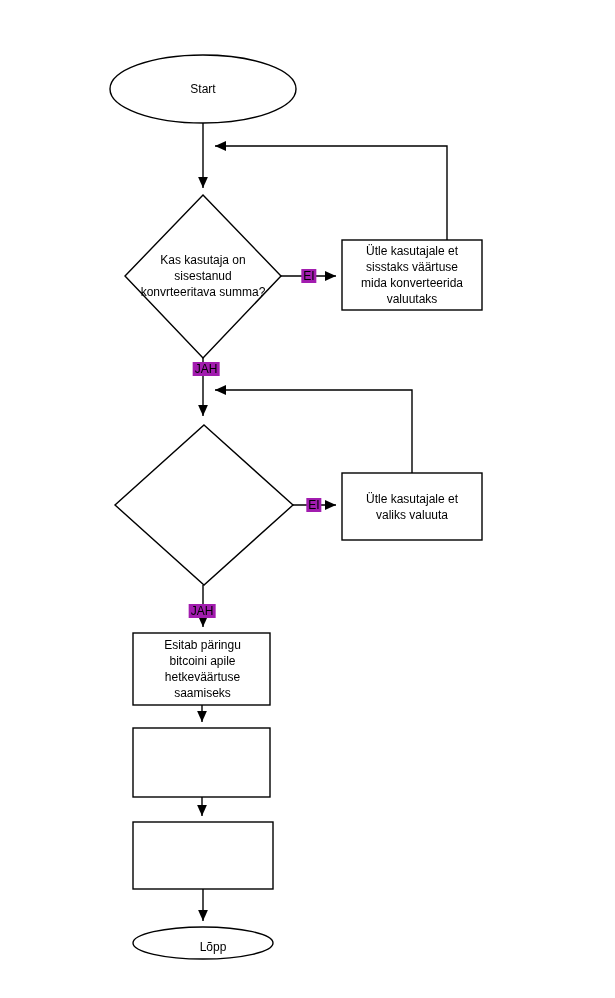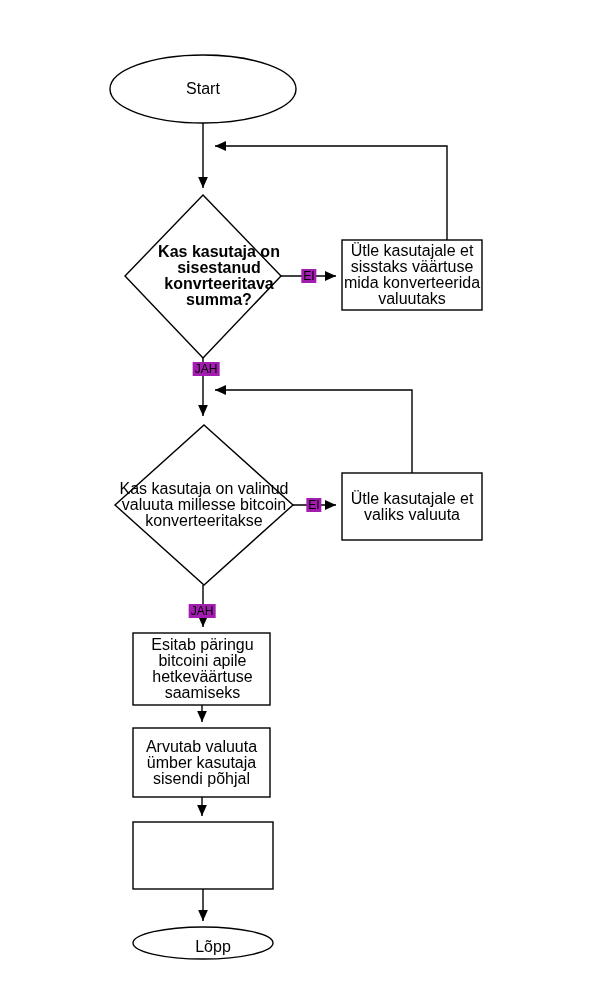--- a/index.html
+++ b/index.html
@@ -20,21 +20,21 @@
     position: absolute;
     left: 0;
     top: 0;
   }
   .node-label {
     position: absolute;
     display: flex;
     align-items: center;
     justify-content: center;
     text-align: center;
-    font-size: 16px;
+    font-size: 12px;
     line-height: 16px;
     white-space: pre-line;
     color: #000000;
   }
   .edge-label {
     position: absolute;
     transform: translate(-50%, -50%);
     font-size: 12px;
     line-height: 14px;
     background: #a21caf;
@@ -75,44 +75,38 @@
       <rect x="342" y="473" width="140" height="67"></rect>
       <rect x="133" y="633" width="137" height="72"></rect>
       <rect x="133" y="728" width="137" height="69"></rect>
       <rect x="133" y="822" width="140" height="67"></rect>
       <ellipse cx="203" cy="943" rx="70" ry="16"></ellipse>
     </g>
   </svg>
 
   <div class="node-label" style="left:110px; top:55px; width:186px; height:68px;">Start</div>
 
-  <div class="node-label" style="left:137px; top:226px; width:164px; height:100px;font-weight:bold;">Kas kasutaja on
+  <div class="node-label" style="left:121px; top:226px; width:164px; height:100px;">Kas kasutaja on
 sisestanud
 konvrteeritava summa?</div>
 
   <div class="node-label" style="left:342px; top:240px; width:140px; height:70px;">Ütle kasutajale et
 sisstaks väärtuse
 mida konverteerida
 valuutaks</div>
 
-  <div class="node-label" style="left:112px; top:455px; width:184px; height:100px;">Kas kasutaja on valinud
-valuuta millesse bitcoin
-konverteeritakse</div>
 
   <div class="node-label" style="left:342px; top:473px; width:140px; height:67px;">Ütle kasutajale et
 valiks valuuta</div>
 
   <div class="node-label" style="left:133px; top:633px; width:139px; height:72px;">Esitab päringu
 bitcoini apile
 hetkeväärtuse
 saamiseks</div>
 
-  <div class="node-label" style="left:133px; top:728px; width:137px; height:69px;">Arvutab valuuta
-ümber kasutaja
-sisendi põhjal</div>
 
 
   <div class="node-label" style="left:143px; top:927px; width:140px; height:40px;">Lõpp</div>
 
   <div class="edge-label" style="left:309px; top:276px;">EI</div>
 
   <div class="edge-label" style="left:206px; top:369px;">JAH</div>
 
   <div class="edge-label" style="left:314px; top:505px;">EI</div>
 

